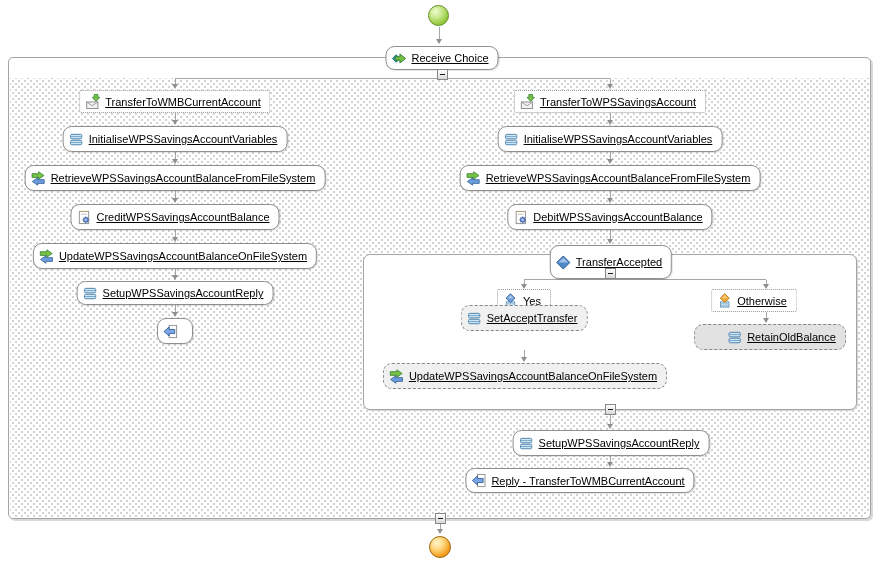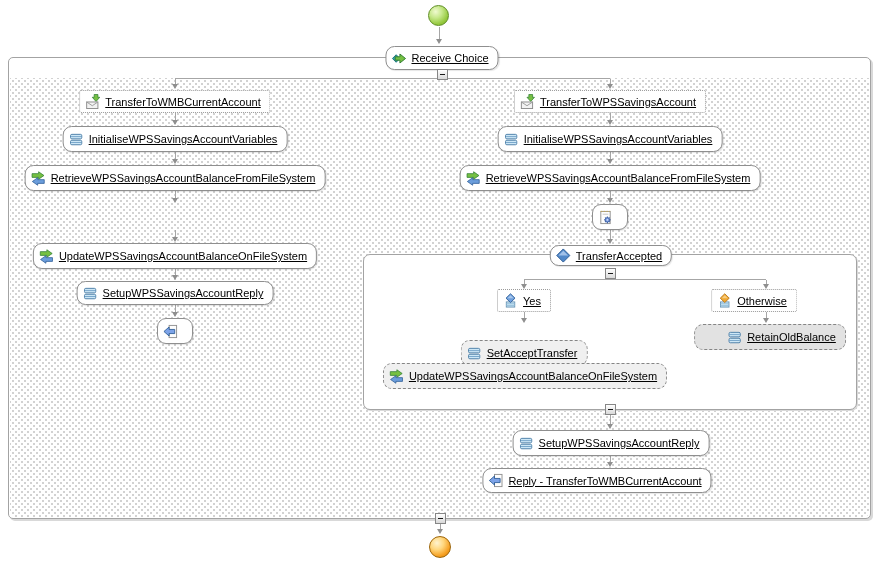--- a/index.html
+++ b/index.html
@@ -16,21 +16,21 @@
           border:1px solid #a3a3a3;border-radius:7px;box-shadow:1px 1px 0 #d9d9d9;z-index:2;box-sizing:border-box;}
 
   
   .node{position:absolute;transform:translateX(-50%);display:flex;align-items:center;box-sizing:border-box;
         background:#fff;border:1px solid #8f8f8f;border-radius:9px;padding:0 9px 0 5px;
         font-size:11px;color:#000;white-space:nowrap;z-index:4;box-shadow:1px 1px 1px rgba(0,0,0,.10);text-decoration:underline;}
   .node .ic{width:15px;height:15px;margin-right:5px;flex:0 0 auto;}
   .dotted{border:1px dotted #9a9a9a;border-radius:2px;box-shadow:none;}
   .dashed{border:1px dashed #858585;border-radius:9px;background:#f0f0f0;box-shadow:none;}
   .sel{background:#e2e2e2;padding-left:32px;}
-  .h21{height:21px}.h23{height:23px}.h24{height:24px}.h25{height:25px}.h26{height:26px}
+  .h21{height:34px}.h23{height:23px}.h24{height:24px}.h25{height:25px}.h26{height:26px}
 
   
   .vline{position:absolute;width:1px;background:#a6a6a6;z-index:3;}
   .hline{position:absolute;height:1px;background:#a6a6a6;z-index:3;}
   .arr{position:absolute;width:0;height:0;border-left:3.5px solid transparent;border-right:3.5px solid transparent;
        border-top:5px solid #8f8f8f;z-index:3;}
 
   
   .minus{position:absolute;width:11px;height:11px;box-sizing:border-box;border:1px solid #868686;
          background:linear-gradient(#ffffff,#d9d9d9);z-index:6;}
@@ -187,20 +187,26 @@
         <use href="#i-assign"></use>
       </svg>
     <span>InitialiseWPSSavingsAccountVariables</span>
   </div>
   <div class="node h26" style="left:175px;top:165px">
     <svg class="ic" viewBox="0 0 16 16">
         <use href="#i-invoke"></use>
       </svg>
     <span>RetrieveWPSSavingsAccountBalanceFromFileSystem</span>
   </div>
+  <div class="node h26" style="left:175px;top:204px">
+    <svg class="ic" viewBox="0 0 16 16">
+        <use href="#i-snippet"></use>
+      </svg>
+    <span>CreditWPSSavingsAccountBalance</span>
+  </div>
   <div class="node h26" style="left:175px;top:243px">
     <svg class="ic" viewBox="0 0 16 16">
         <use href="#i-invoke"></use>
       </svg>
     <span>UpdateWPSSavingsAccountBalanceOnFileSystem</span>
   </div>
   <div class="node h24" style="left:175px;top:281px">
     <svg class="ic" viewBox="0 0 16 16">
         <use href="#i-assign"></use>
       </svg>
@@ -227,41 +233,42 @@
   <div class="node h26" style="left:610px;top:165px">
     <svg class="ic" viewBox="0 0 16 16">
         <use href="#i-invoke"></use>
       </svg>
     <span>RetrieveWPSSavingsAccountBalanceFromFileSystem</span>
   </div>
   <div class="node h26" style="left:610px;top:204px">
     <svg class="ic" viewBox="0 0 16 16">
         <use href="#i-snippet"></use>
       </svg>
+    <span>DebitWPSSavingsAccountBalance</span>
   </div>
 
   <div class="node h21" style="left:611px;top:245px">
     <svg class="ic" viewBox="0 0 16 16">
         <use href="#i-choice"></use>
       </svg>
     <span>TransferAccepted</span>
   </div>
   <div class="node dotted h23" style="left:524px;top:289px">
     <svg class="ic" viewBox="0 0 16 16">
         <use href="#i-case"></use>
       </svg>
     <span>Yes</span>
   </div>
   <div class="node dotted h23" style="left:754px;top:289px">
     <svg class="ic" viewBox="0 0 16 16">
         <use href="#i-otherwise"></use>
       </svg>
     <span>Otherwise</span>
   </div>
-  <div class="node dashed h26" style="left:524px;top:340px">
+  <div class="node dashed h26" style="left:524px;top:305px">
     <svg class="ic" viewBox="0 0 16 16">
         <use href="#i-assign"></use>
       </svg>
     <span>SetAcceptTransfer</span>
   </div>
   <div class="node dashed sel h26" style="left:770px;top:324px">
     <svg class="ic" viewBox="0 0 16 16">
         <use href="#i-assign"></use>
       </svg>
     <span>RetainOldBalance</span>
@@ -272,21 +279,21 @@
       </svg>
     <span>UpdateWPSSavingsAccountBalanceOnFileSystem</span>
   </div>
 
   <div class="node h26" style="left:611px;top:430px">
     <svg class="ic" viewBox="0 0 16 16">
         <use href="#i-assign"></use>
       </svg>
     <span>SetupWPSSavingsAccountReply</span>
   </div>
-  <div class="node h25" style="left:597px;top:468px">
+  <div class="node h25" style="left:580px;top:468px">
     <svg class="ic" viewBox="0 0 16 16">
         <use href="#i-reply"></use>
       </svg>
     <span>Reply - TransferToWMBCurrentAccount</span>
   </div>
 
   <div class="minus" style="left:437px;top:69px"></div>
   <div class="minus" style="left:605px;top:268px"></div>
   <div class="minus" style="left:605px;top:404px"></div>
   <div class="minus" style="left:435px;top:513px"></div>

